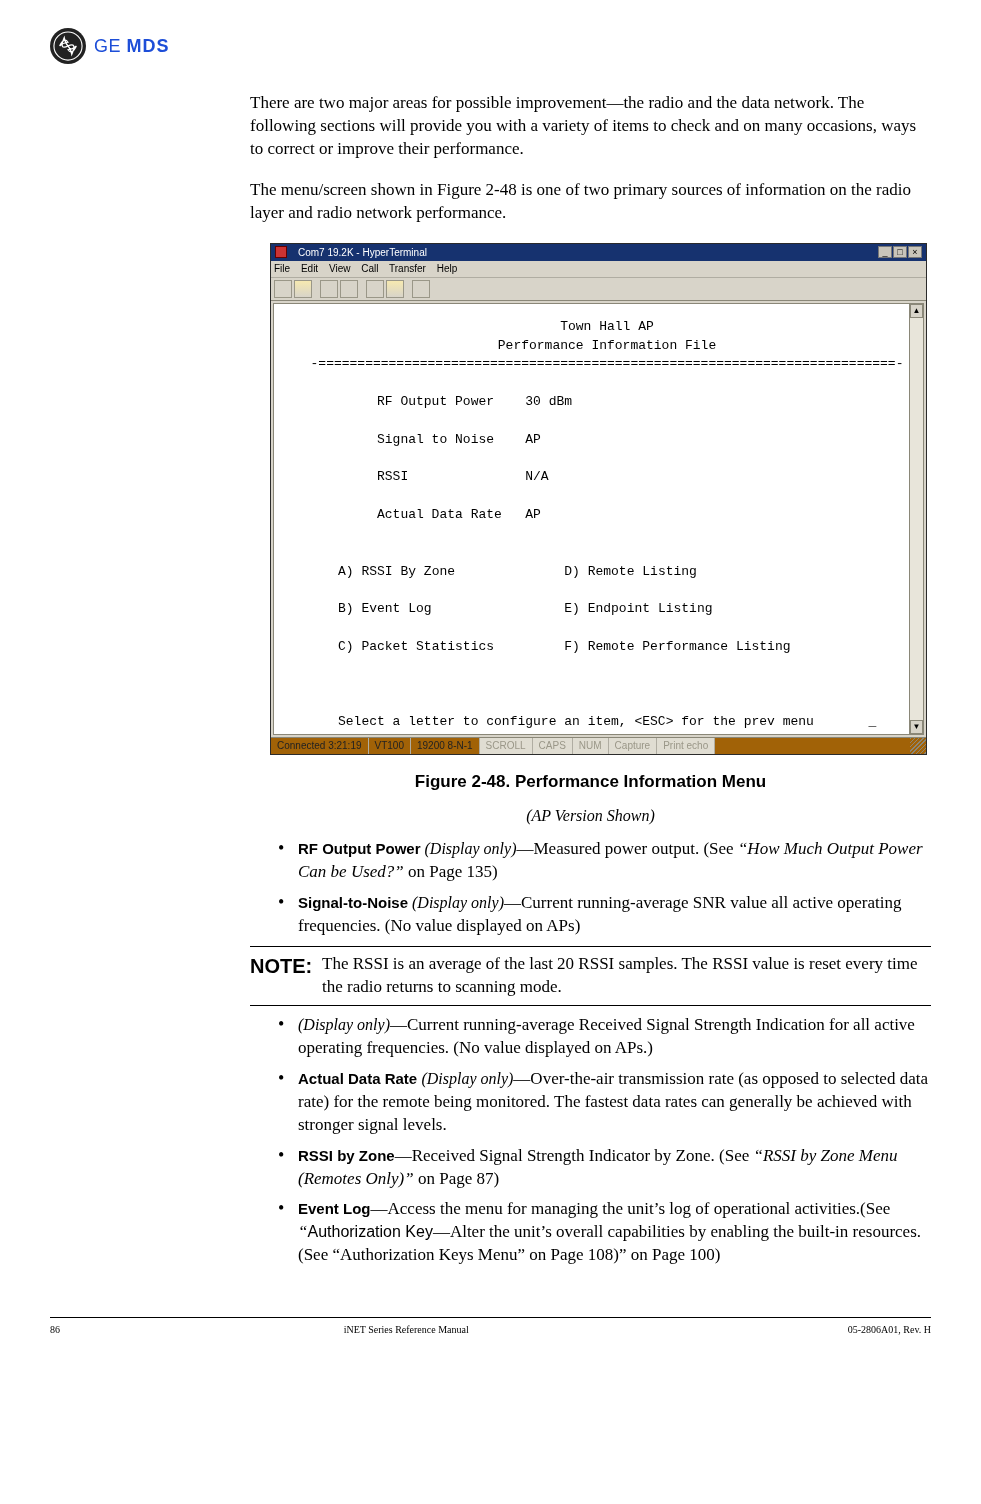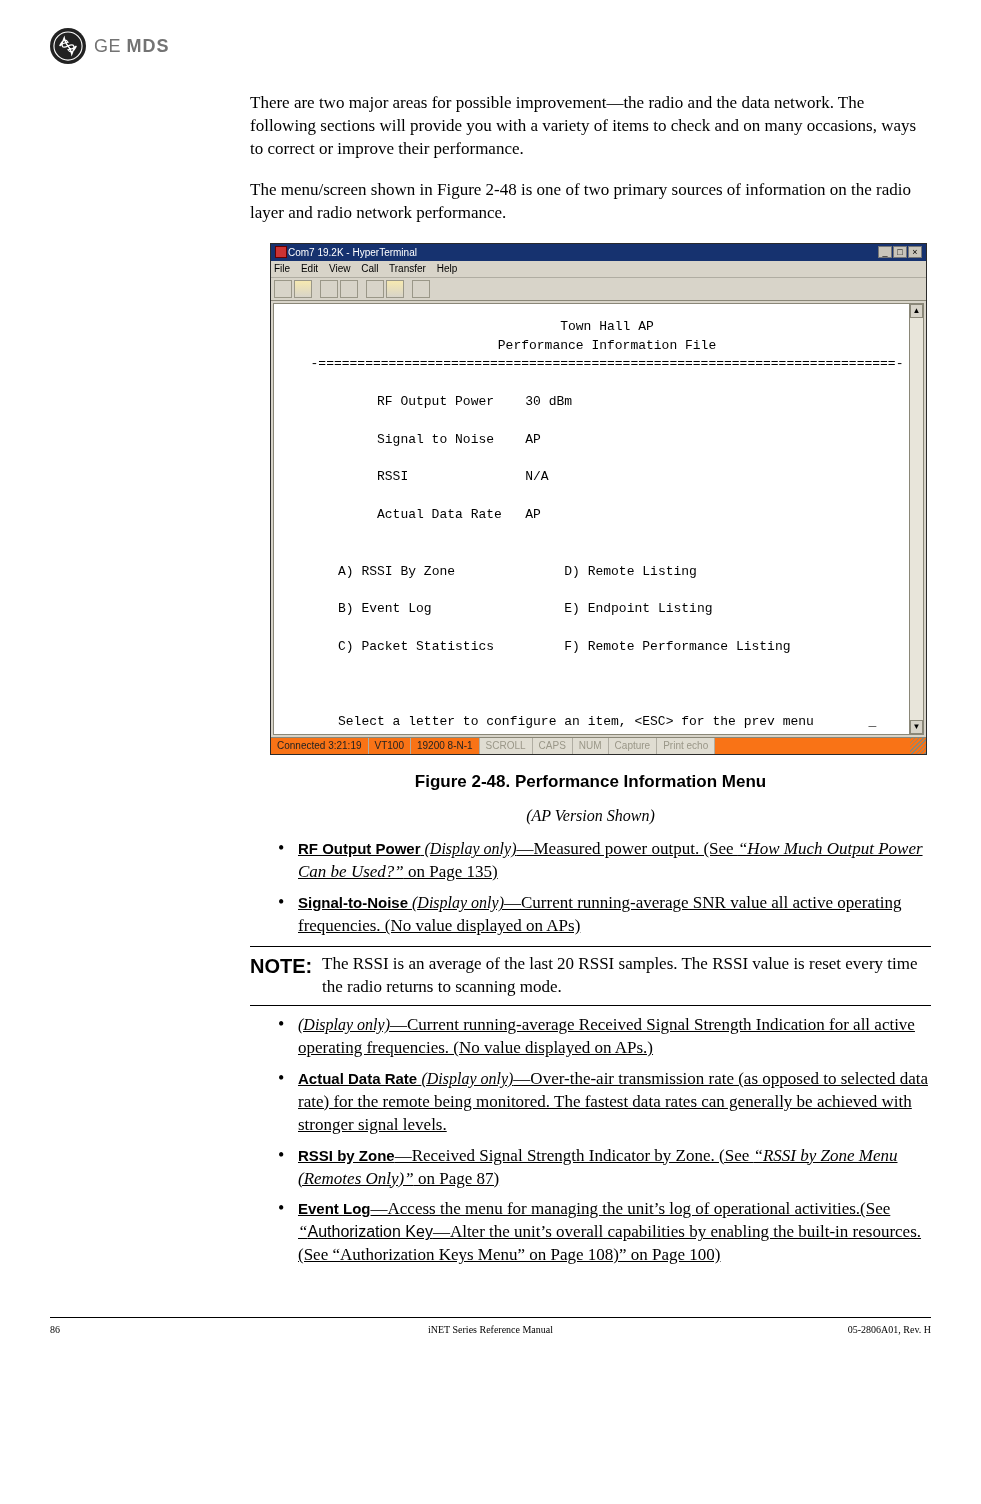--- a/index.html
+++ b/index.html
@@ -27,21 +27,21 @@
       background: #222;
       display: inline-flex;
       align-items: center;
       justify-content: center;
     }
     .ge-mono svg { width: 30px; height: 30px; }
     .mds-text {
       font-family: Arial, Helvetica, sans-serif;
       font-size: 18px;
       letter-spacing: 0.5px;
-      color: #737373;
+      color: #1d4ed8;
       font-weight: 400;
     }
     .mds-text .ge { font-weight: 400; }
     .mds-text .mds { font-weight: 600; letter-spacing: 1px; }
     .content {
       margin-left: 200px;
     }
     .para { margin-bottom: 18px; }
 
     
@@ -51,21 +51,21 @@
       margin: 6px 4px 16px 20px;
     }
     .ht-title {
       background: linear-gradient(#16326f, #16326f);
       color: #fff;
       font-family: Tahoma, Arial, sans-serif;
       font-size: 10px;
       padding: 2px 4px;
       display: flex;
       align-items: center;
-      gap: 1px;
+      gap: 11px;
       position: relative;
     }
     .ht-title .tb-icon {
       width: 12px; height: 12px;
       background: #cc3333;
       border: 1px solid #660000;
     }
     .ht-title .winbtns {
       margin-left: auto;
       display: flex;
@@ -135,21 +135,21 @@
       border: 1px solid #8a8778;
       display:flex; flex-direction:column;
     }
     .ht-scroll .arrow, .ht-scroll .thumb {
       background:#d8d4c9;
       border:1px solid #8a8778;
     }
     .ht-scroll .arrow { height:14px; font-size:8px; text-align:center; line-height:12px;}
     .ht-scroll .track { flex:1; background:#e8e5da; }
     .ht-status {
-      background: #f97316;
+      background: #a16207;
       border-top: 1px solid #8a8778;
       display: flex;
       font-family: Tahoma, Arial, sans-serif;
       font-size: 10px;
       color: #222;
     }
     .ht-status .cell {
       border-right: 1px solid #b0ada2;
       padding: 1px 6px;
       white-space: nowrap;
@@ -174,21 +174,20 @@
       font-family: "Times New Roman", Times, serif;
       font-style: italic;
       font-size: 16px;
       display:block;
       margin-top: 11px;
       margin-bottom: 12px;
     }
     ul.bullets {
       list-style: none;
       margin-left: 28px;
-      text-decoration: underline;
     }
     ul.bullets > li {
       position: relative;
       padding-left: 20px;
       margin-bottom: 8px;
     }
     ul.bullets > li::before {
       content: "•";
       position: absolute;
       left: 0;
@@ -224,21 +223,21 @@
     }
     .note-text { flex: 1; }
 
     .footer {
       margin-top: 50px;
       padding-top: 5px;
       border-top: 1px solid #000;
       display: flex;
       font-size: 10px;
     }
-    .footer .fc { flex:1; text-align:center; }
+    .footer .fc { flex:1; }
     .footer .fr { flex:1; text-align:right; }
     .footer .fl { flex:1; text-align:left; }
   </style>
 </head>
 <body>
 
 <div class="page">
   <div class="header">
     <span class="ge-mono">
       <svg viewBox="0 0 32 32">

